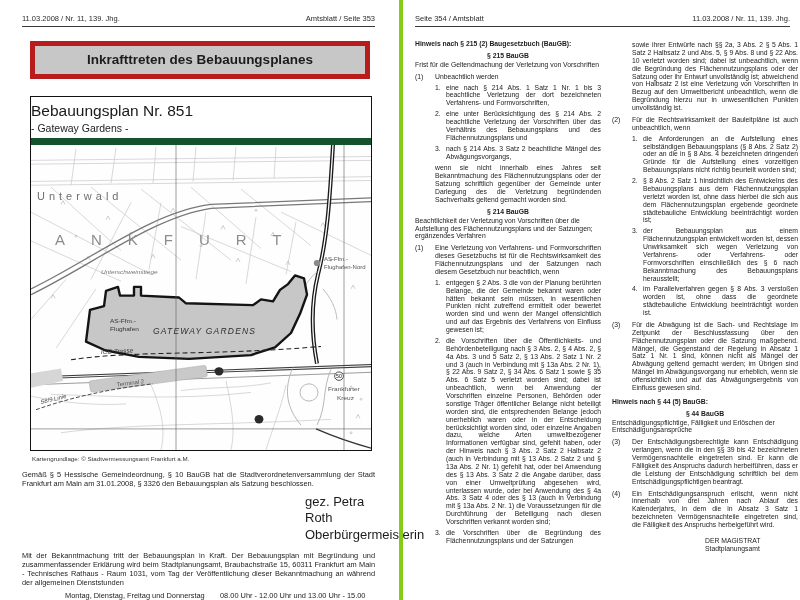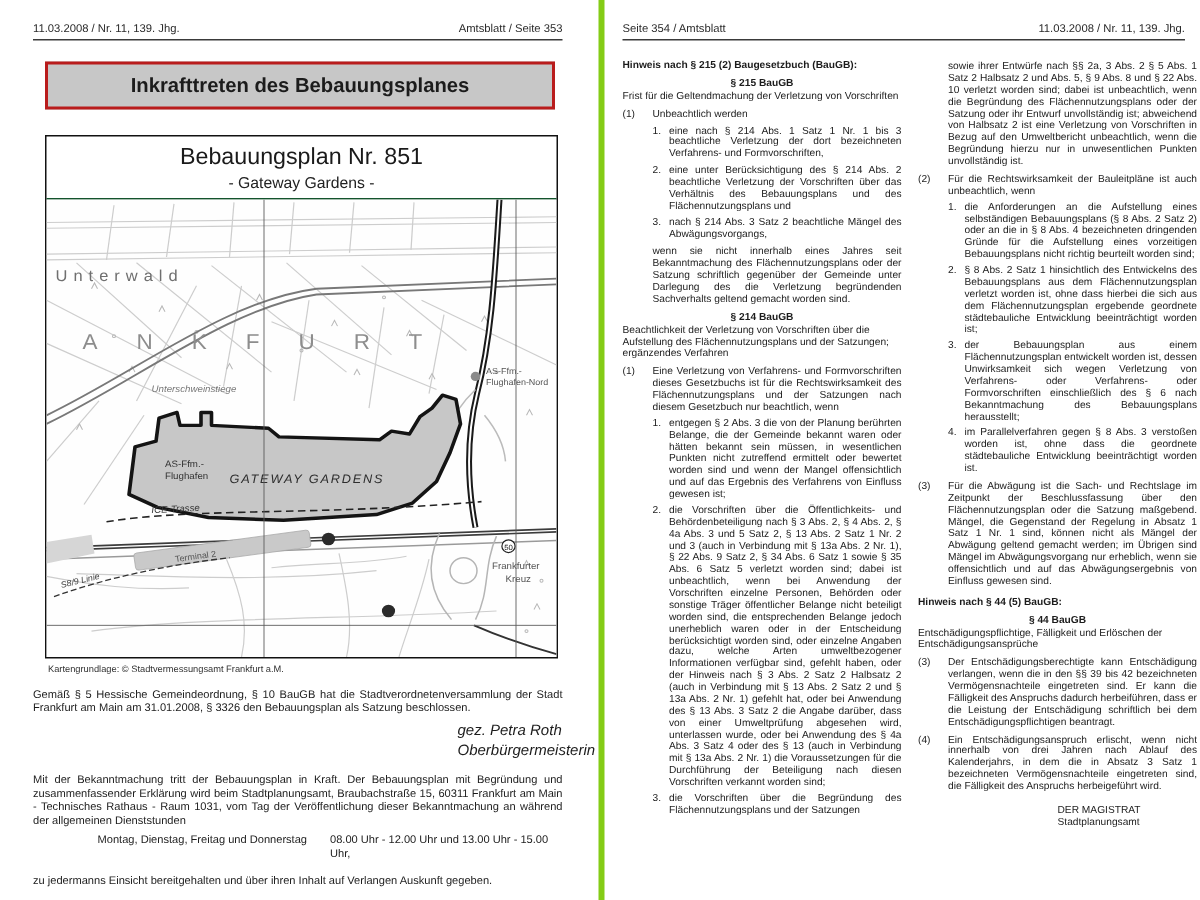--- a/index.html
+++ b/index.html
@@ -15,36 +15,36 @@
 
   .pagehead {
     display:flex; justify-content:space-between;
     font-size:7.5px; color:#2a2a2a;
     border-bottom:1px solid #3a3a3a; padding-bottom:3px;
   }
 
   
   .titlebar {
     margin:14px 0 0 8px; width:340px; box-sizing:border-box;
-    background:#c7c7c7; border:2px solid #b91c1c;
+    background:#c7c7c7; border:5px solid #b91c1c;
     text-align:center; font-weight:bold; font-size:13.5px;
     padding:6px 0 7px;
   }
   .mapbox {
     margin:17px 0 0 8px; width:342px; box-sizing:border-box;
     border:1px solid #111; background:#fff;
   }
-  .maptitle { text-align:center; padding:5px 0 4px; border-bottom:1px solid #14532d; }
+  .maptitle { padding:5px 0 4px; border-bottom:7px solid #14532d; }
   .maptitle .mt1 { font-size:15.5px; color:#1a1a1a; }
   .maptitle .mt2 { font-size:10.5px; margin-top:2px; color:#222; }
   .mapsvg { display:block; }
   .caption { margin:4px 0 0 10px; font-size:6.2px; color:#333; }
 
   .para { font-size:7.4px; line-height:1.22; text-align:justify; margin:8px 0 0 0; }
-  .sig { margin:6px 0 0 283px; font-size:10px; line-height:1.25;font-style:italic; }
+  .sig { margin:6px 0 0 283px; font-size:13px; line-height:1.25; }
   .hours { margin:4px 0 0 43px; font-size:7.4px; line-height:1.25; }
   .hrow { display:flex; }
   .hrow .days { width:155px; flex:0 0 155px; }
 
   
   .cols { display:flex; gap:11px; margin-top:13px; }
   .col { width:186px; flex:0 0 186px; font-size:6.8px; line-height:1.16; text-align:justify; }
   .h-bold { font-weight:bold; text-align:left; }
   .sec-title { text-align:center; font-weight:bold; margin-top:4px; }
   .sec-sub { margin-top:1px; text-align:left; }

